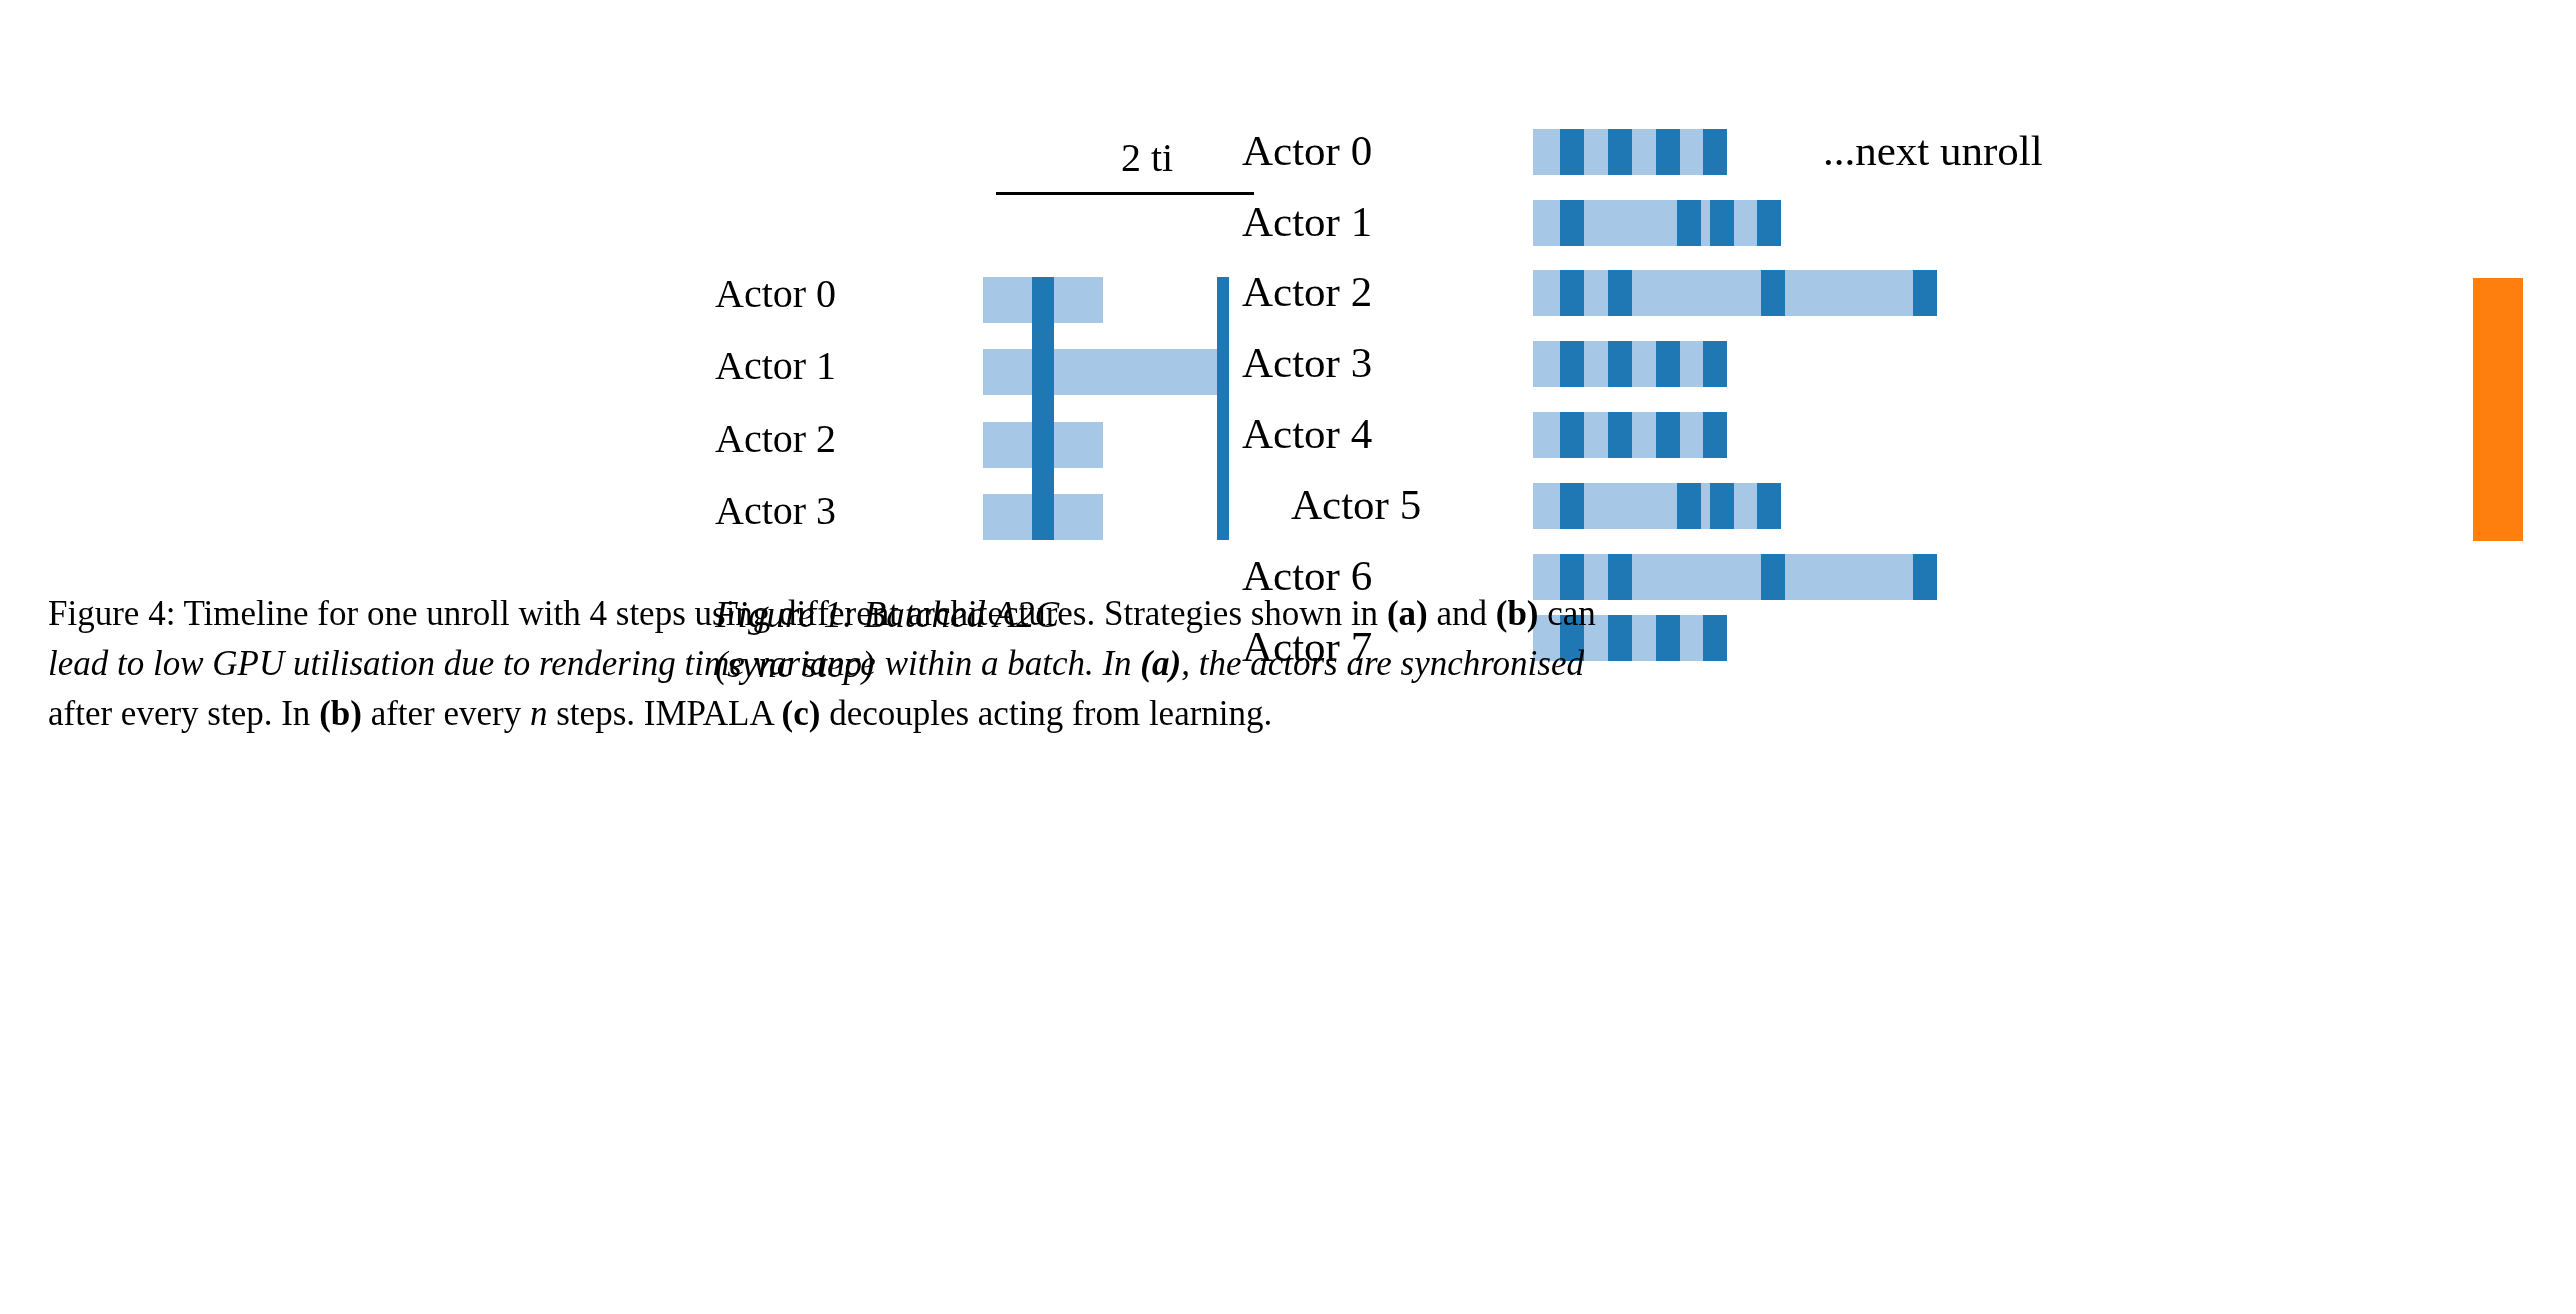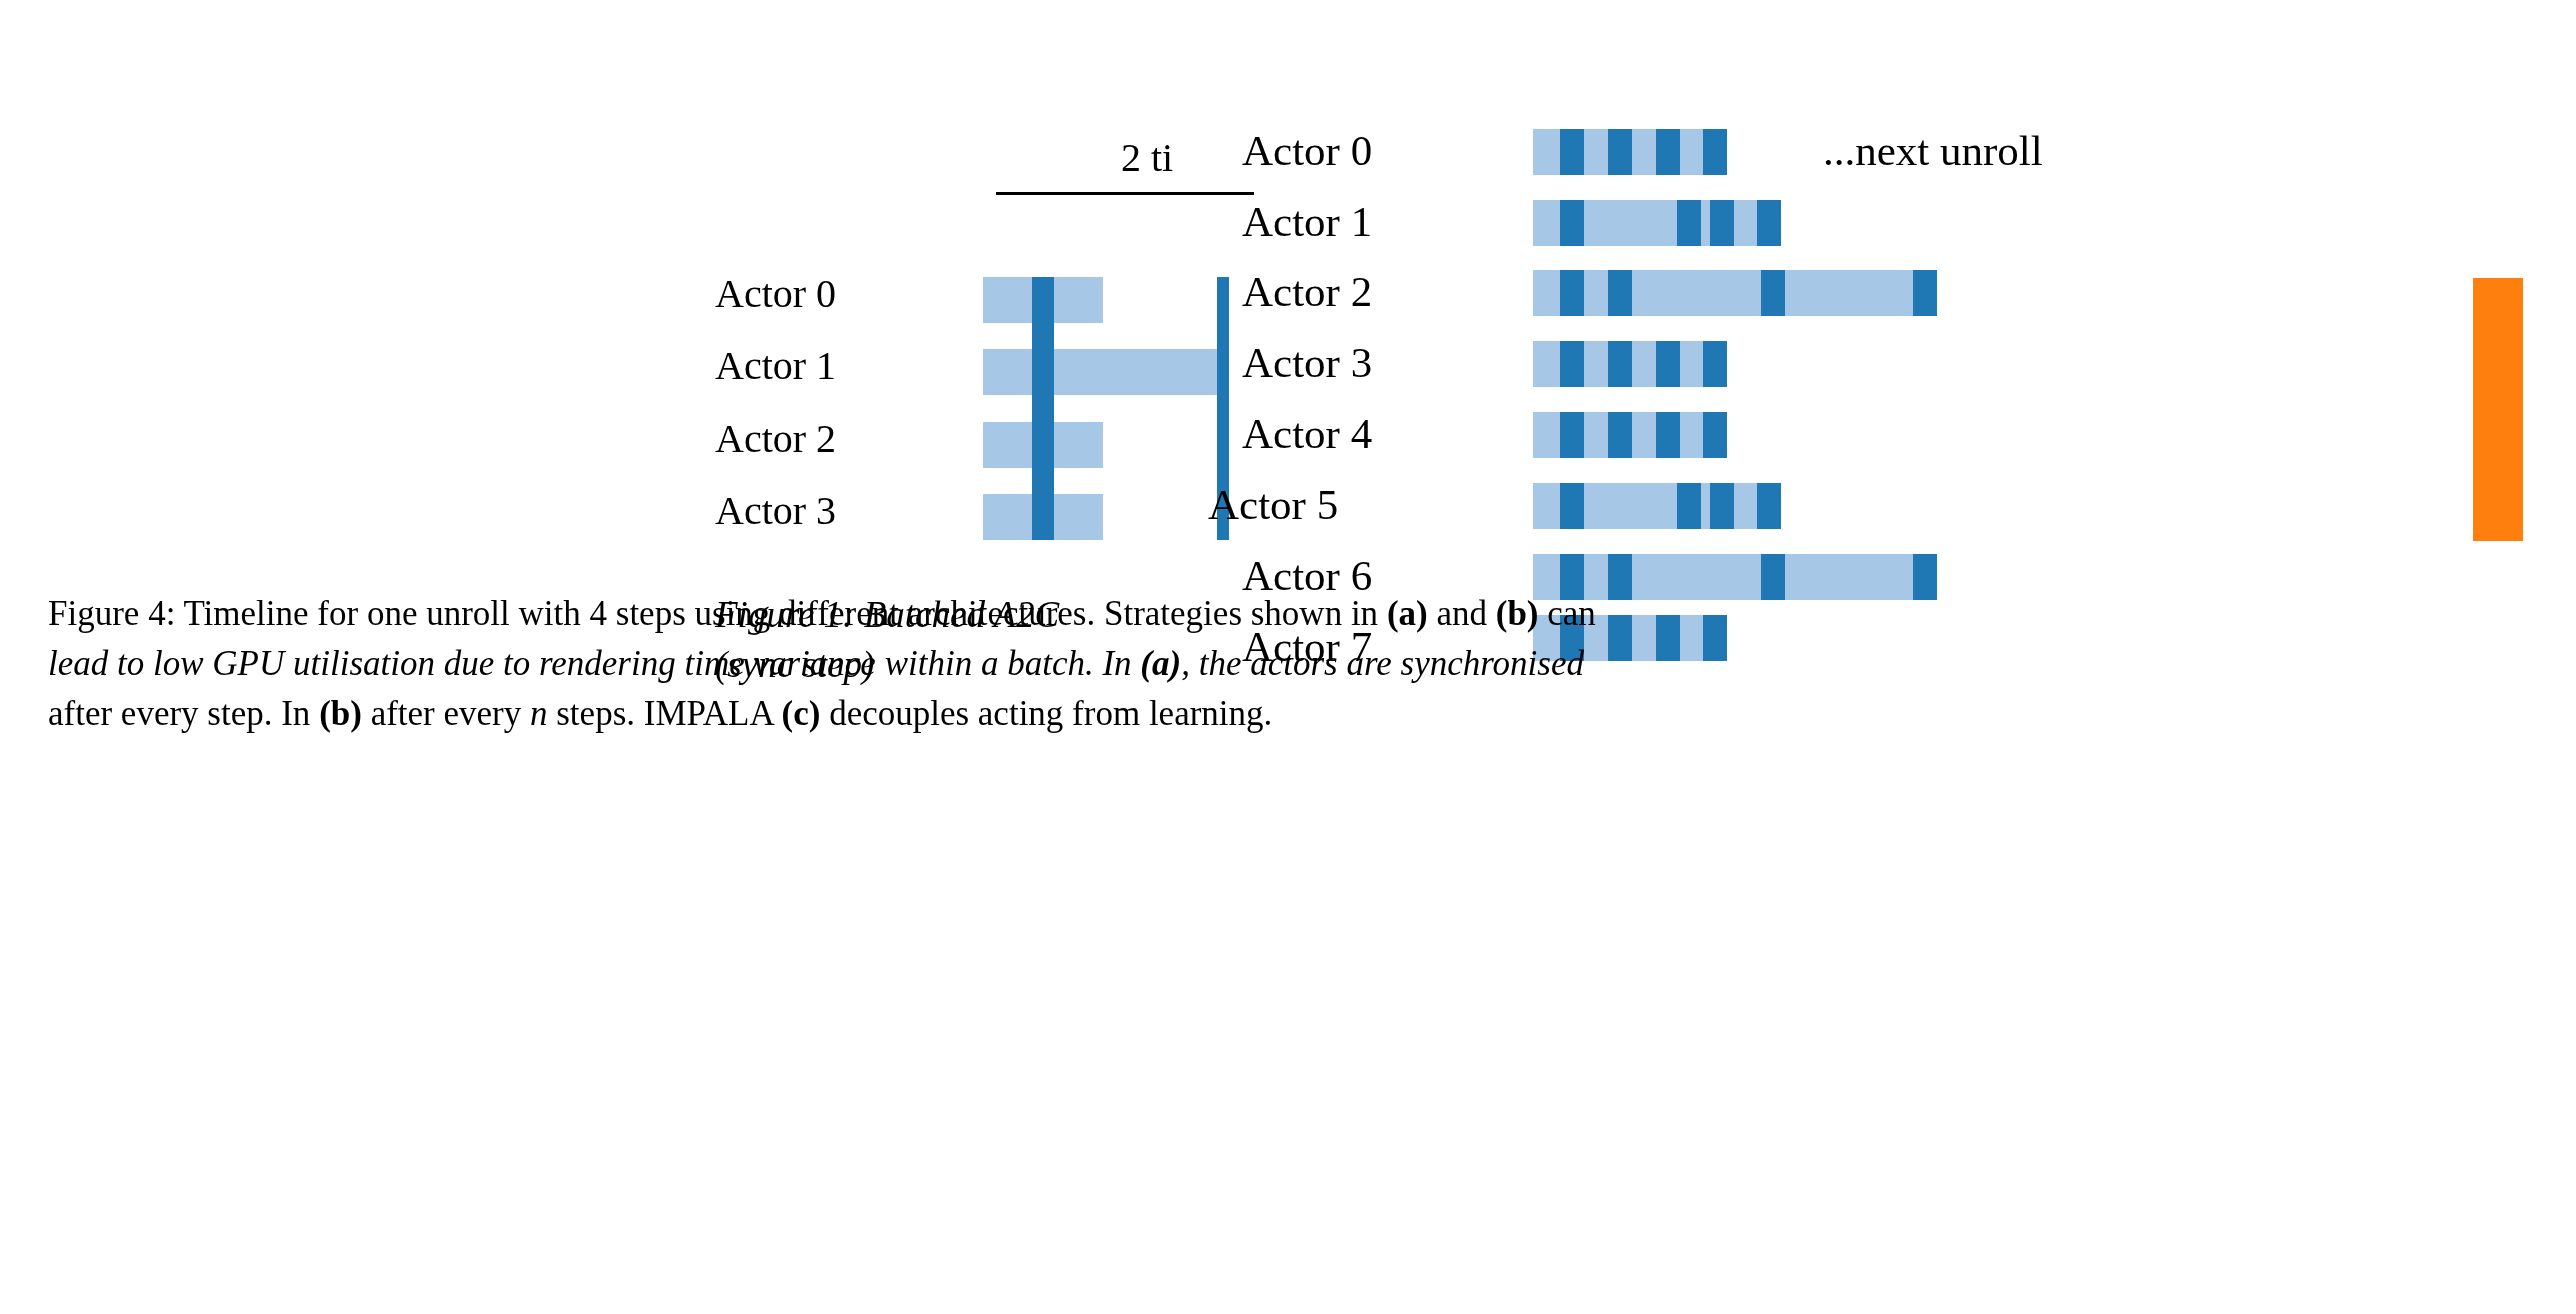--- a/index.html
+++ b/index.html
@@ -71,21 +71,21 @@
     <div class="vrule" style="left:1217px;top:277px;width:11.6px;height:263px;background:#1f77b4;"></div>
   </div>
 
   <div class="abs" style="left:0;top:0;width:2576px;height:721px;">
 
     <div class="lbl actor-label-lg" style="left:1242px;top:129px;">Actor 0</div>
     <div class="lbl actor-label-lg" style="left:1242px;top:200px;">Actor 1</div>
     <div class="lbl actor-label-lg" style="left:1242px;top:270px;">Actor 2</div>
     <div class="lbl actor-label-lg" style="left:1242px;top:341px;">Actor 3</div>
     <div class="lbl actor-label-lg" style="left:1242px;top:412px;">Actor 4</div>
-    <div class="lbl actor-label-lg" style="left:1208px;top:483px;">Actor 5</div>
+    <div class="lbl actor-label-lg" style="left:1291px;top:483px;">Actor 5</div>
     <div class="lbl actor-label-lg" style="left:1242px;top:554px;">Actor 6</div>
     <div class="lbl actor-label-lg" style="left:1242px;top:625px;">Actor 7</div>
 
     <div>
       <div class="swatch" style="left:1533px;top:129px;width:28px;height:46px;background:#a6c8e6;"></div>
       <div class="swatch" style="left:1560px;top:129px;width:24px;height:46px;background:#1f77b4;"></div>
       <div class="swatch" style="left:1584px;top:129px;width:24px;height:46px;background:#a6c8e6;"></div>
       <div class="swatch" style="left:1608px;top:129px;width:24px;height:46px;background:#1f77b4;"></div>
       <div class="swatch" style="left:1632px;top:129px;width:24px;height:46px;background:#a6c8e6;"></div>
       <div class="swatch" style="left:1656px;top:129px;width:24px;height:46px;background:#1f77b4;"></div>

